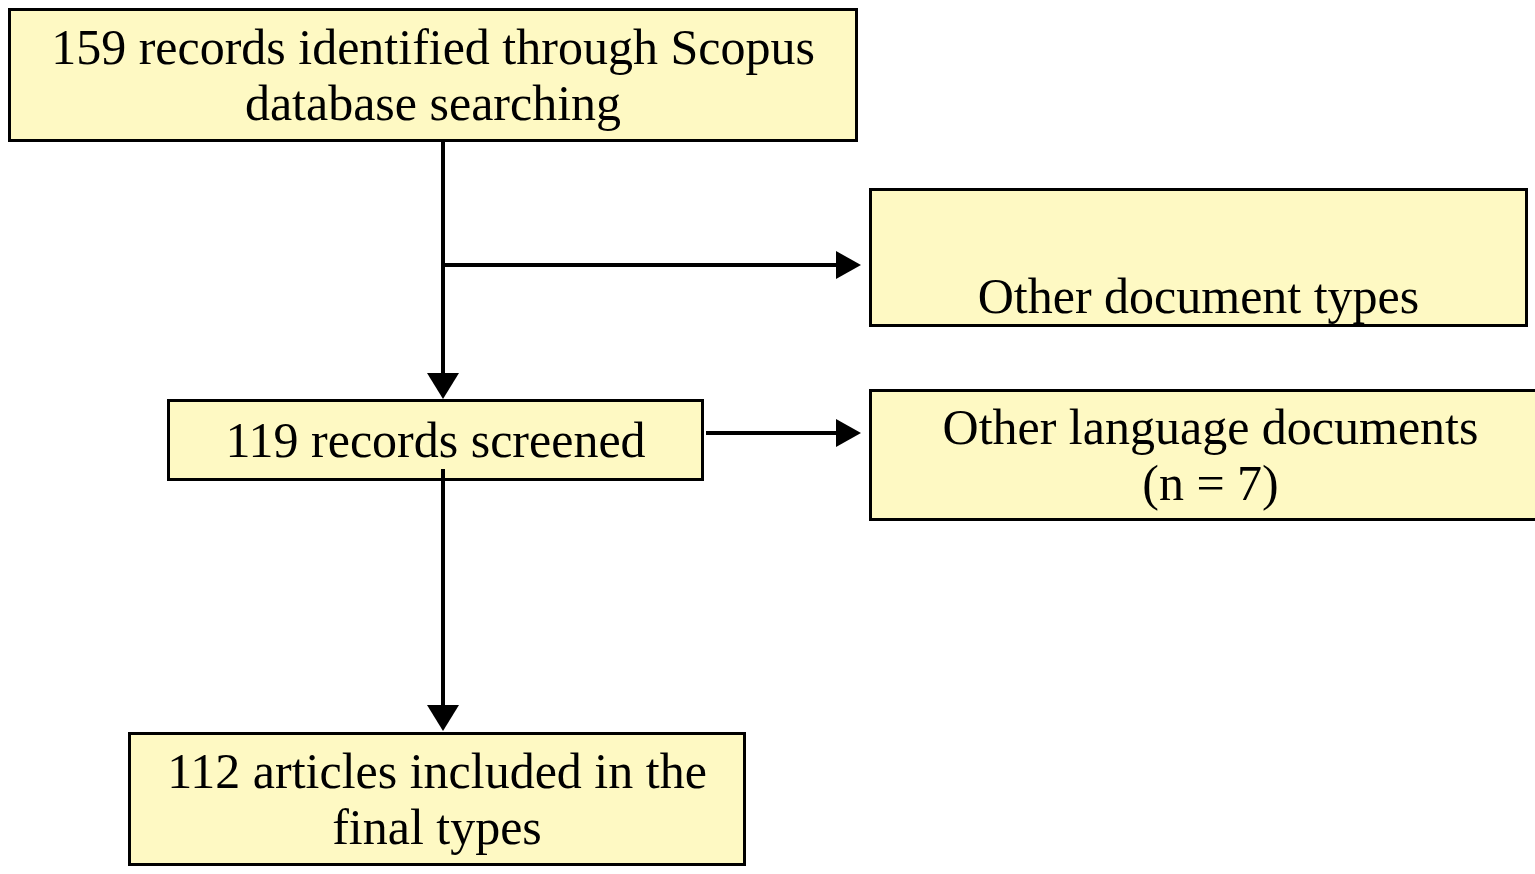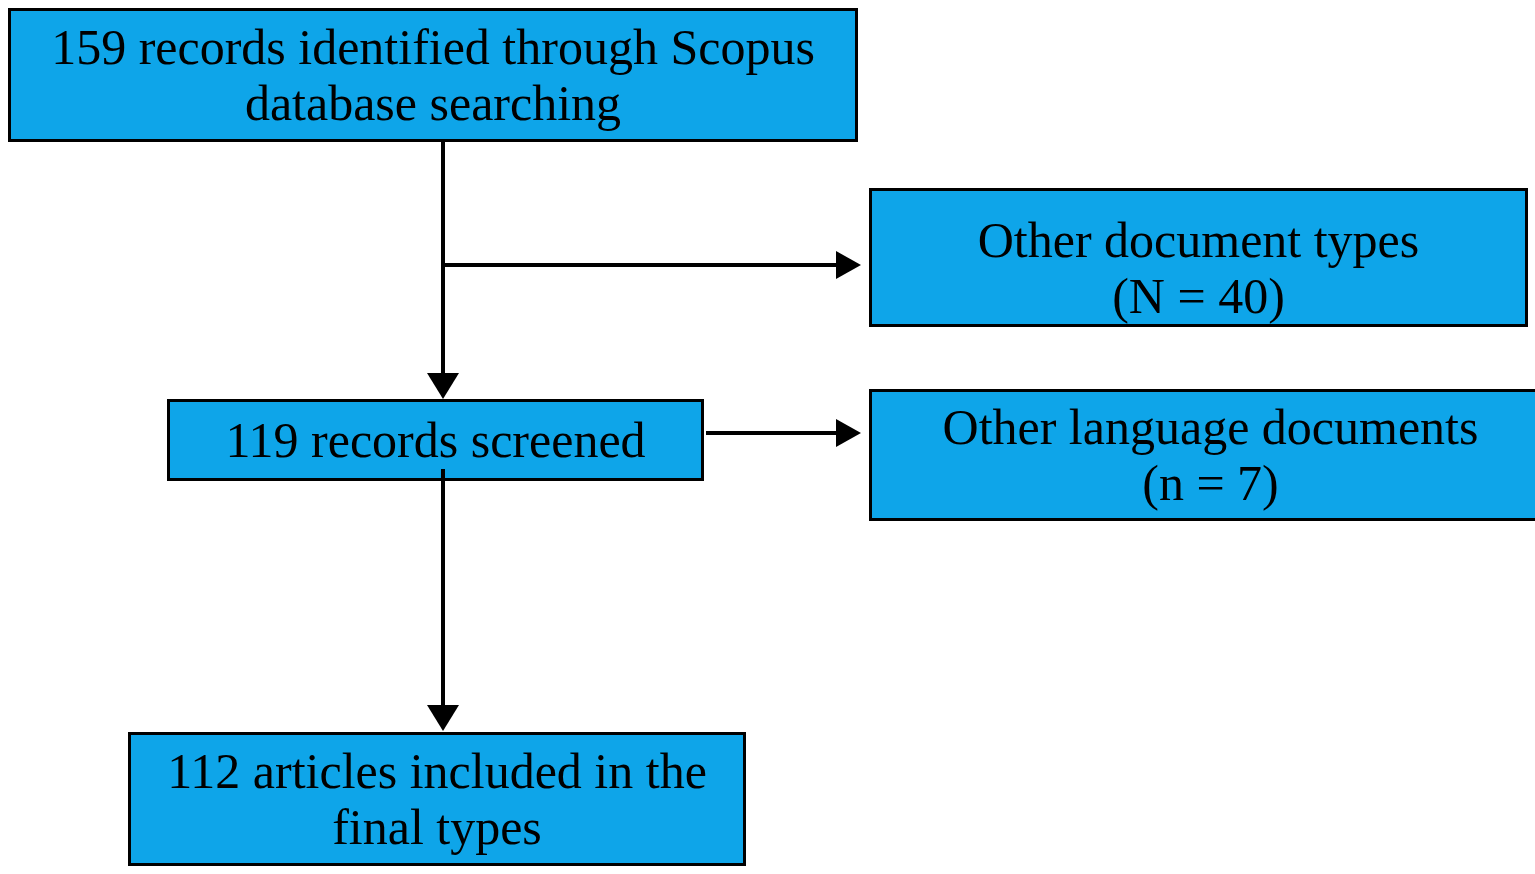--- a/index.html
+++ b/index.html
@@ -13,21 +13,21 @@
     height: 874px;
     background: #ffffff;
     font-family: "Liberation Serif", "DejaVu Serif", serif;
     color: #000000;
     overflow: hidden;
   }
   .box {
     position: absolute;
     box-sizing: border-box;
     border: 3px solid #000000;
-    background: #0ea5e9;
+    background: #fef9c3;
     display: flex;
     flex-direction: column;
     align-items: center;
     justify-content: center;
     text-align: center;
     font-size: 50px;
     line-height: 1.12;
     white-space: nowrap;
   }
   .box-identified { left: 8px;   top: 8px;   width: 850px; height: 134px; }
@@ -74,21 +74,20 @@
 
 <div class="canvas">
 
   <div class="box box-identified">
     <span class="box-line">159 records identified through Scopus</span>
     <span class="box-line">database searching</span>
   </div>
 
   <div class="box box-doc-types">
     <span class="box-line">Other document types</span>
-    <span class="box-line">(N = 40)</span>
   </div>
 
   <div class="box box-screened">
     <span class="box-line">119 records screened</span>
   </div>
 
   <div class="box box-language">
     <span class="box-line">Other language documents</span>
     <span class="box-line">(n = 7)</span>
   </div>

